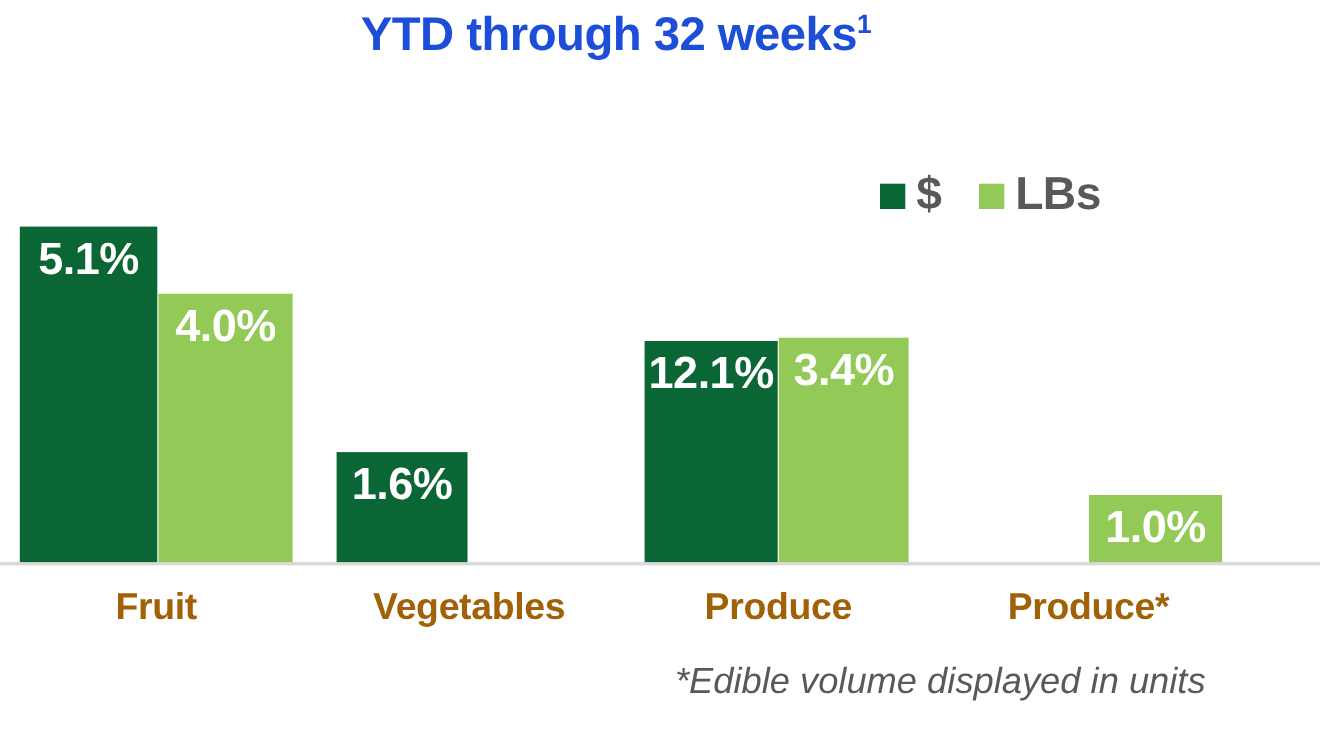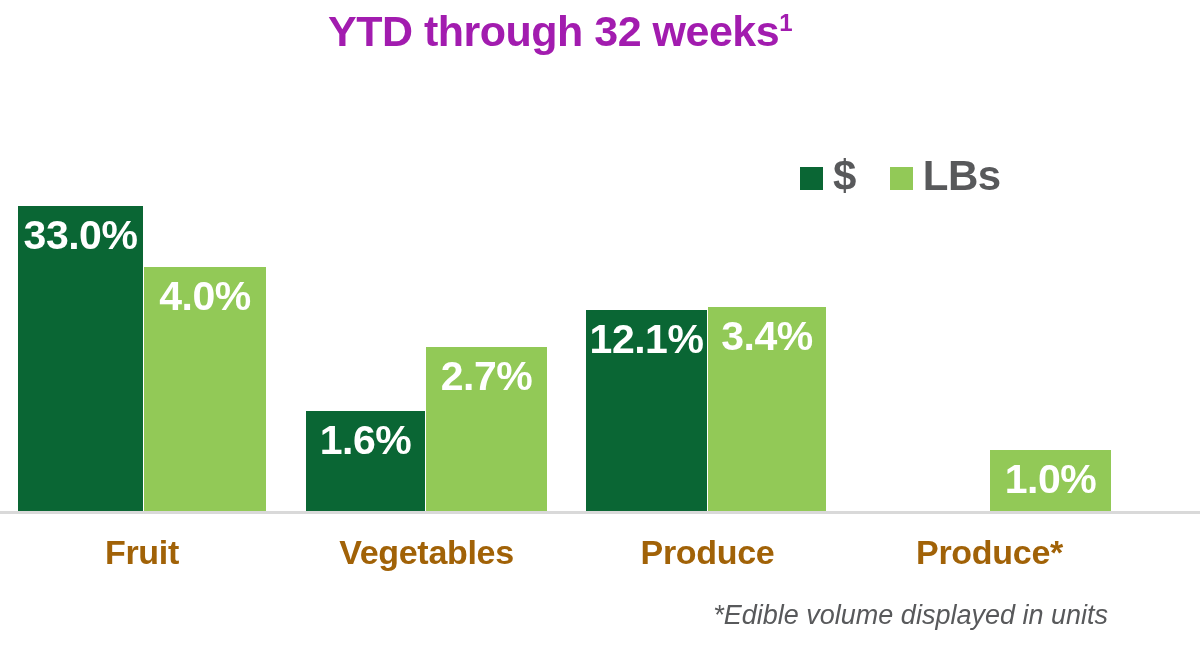--- a/index.html
+++ b/index.html
@@ -24,21 +24,21 @@
 
   
   #chart-title {
     position: absolute;
     left: 0;
     top: 8px;
     width: 1120px;
     text-align: center;
     font-size: 43px;
     font-weight: bold;
-    color: #a21caf;
+    color: #1d4ed8;
     letter-spacing: -0.5px;
     line-height: 1.1;
     white-space: nowrap;
   }
   #chart-title .sup {
     font-size: 24px;
     vertical-align: super;
     line-height: 0;
     font-weight: bold;
   }
@@ -117,23 +117,23 @@
     font-size: 34px;
     font-weight: bold;
     color: #a16207;
     letter-spacing: -0.3px;
     white-space: nowrap;
   }
 
   
   #footnote {
     position: absolute;
-    right: 92px;
+    right: 104px;
     top: 600px;
-    font-size: 27px;
+    font-size: 33px;
     font-style: italic;
     color: #58595B;
     white-space: nowrap;
   }
 </style>
 </head>
 <body>
 
 <div id="slide">
 
@@ -148,31 +148,28 @@
     </div>
     <div class="legend-item">
       <span class="legend-swatch" style="background:#92C957"></span>
       <span class="legend-label">LBs</span>
     </div>
   </div>
 
   <div id="plot">
 
     <div class="bar dollars" style="left:18px; width:125px; height:306px;">
-      <span class="bar-value">33.0%</span>
+      <span class="bar-value">5.1%</span>
     </div>
     <div class="bar lbs" style="left:144px; width:122px; height:245px;">
       <span class="bar-value">4.0%</span>
     </div>
 
     <div class="bar dollars" style="left:306px; width:119px; height:101px;">
       <span class="bar-value">1.6%</span>
-    </div>
-    <div class="bar lbs" style="left:426px; width:121px; height:165px;">
-      <span class="bar-value">2.7%</span>
     </div>
 
     <div class="bar dollars" style="left:586px; width:121px; height:202px;">
       <span class="bar-value">12.1%</span>
     </div>
     <div class="bar lbs" style="left:708px; width:118px; height:205px;">
       <span class="bar-value">3.4%</span>
     </div>
 
     <div class="bar lbs" style="left:990px; width:121px; height:62px;">

